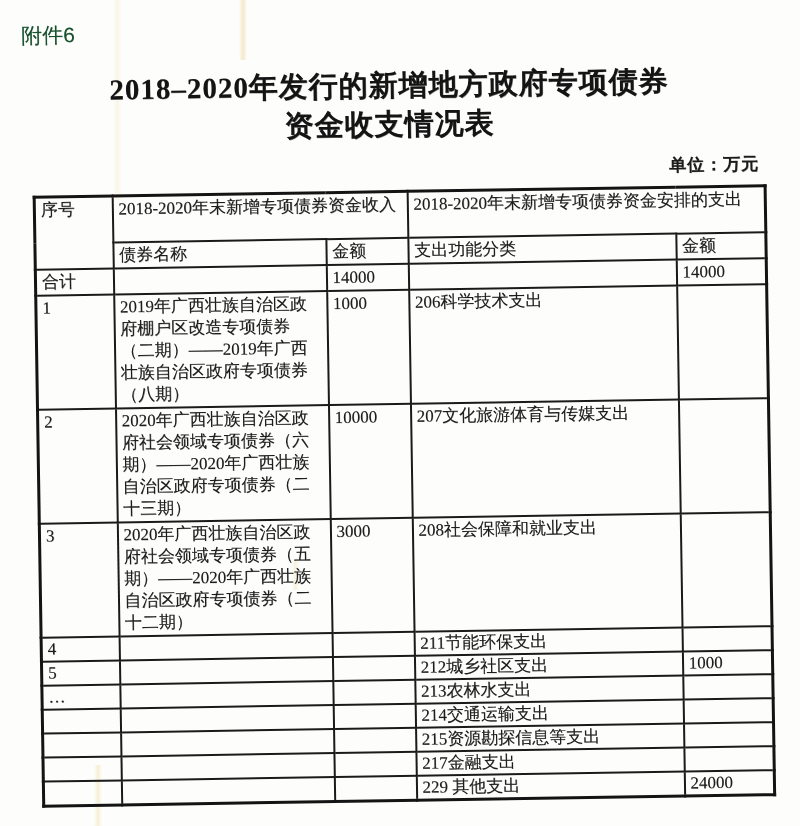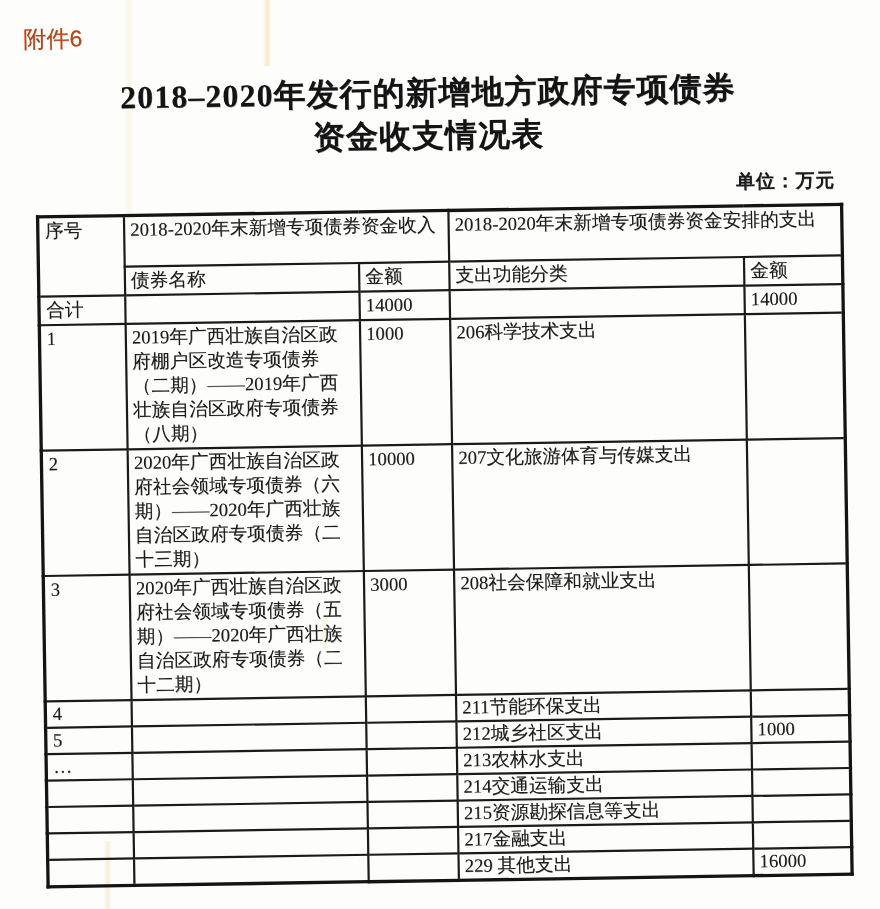--- a/index.html
+++ b/index.html
@@ -37,21 +37,21 @@
     left: 0; top: 0;
     width: 800px; height: 826px;
     transform: rotate(-0.9deg);
     transform-origin: 400px 470px;
   }
   .attachment-label {
     position: absolute;
     left: 28px;
     top: 16px;
     font-size: 21px;
-    color: #c2410c;
+    color: #14532d;
     font-family: "Liberation Sans", sans-serif;
     text-shadow: 0.3px 0.3px 0.5px rgba(60,60,60,0.45);
   }
   .doc-title {
     position: absolute;
     left: 0;
     width: 790px;
     top: 66px;
     margin: 0;
     text-align: center;
@@ -210,18 +210,18 @@
           <td></td>
           <td></td>
           <td>217金融支出</td>
           <td></td>
         </tr>
         <tr class="small-row">
           <td></td>
           <td></td>
           <td></td>
           <td>229 其他支出</td>
-          <td>16000</td>
+          <td>24000</td>
         </tr>
       </tbody>
     </table>
   </div>
 </div>
 
 </body></html>

